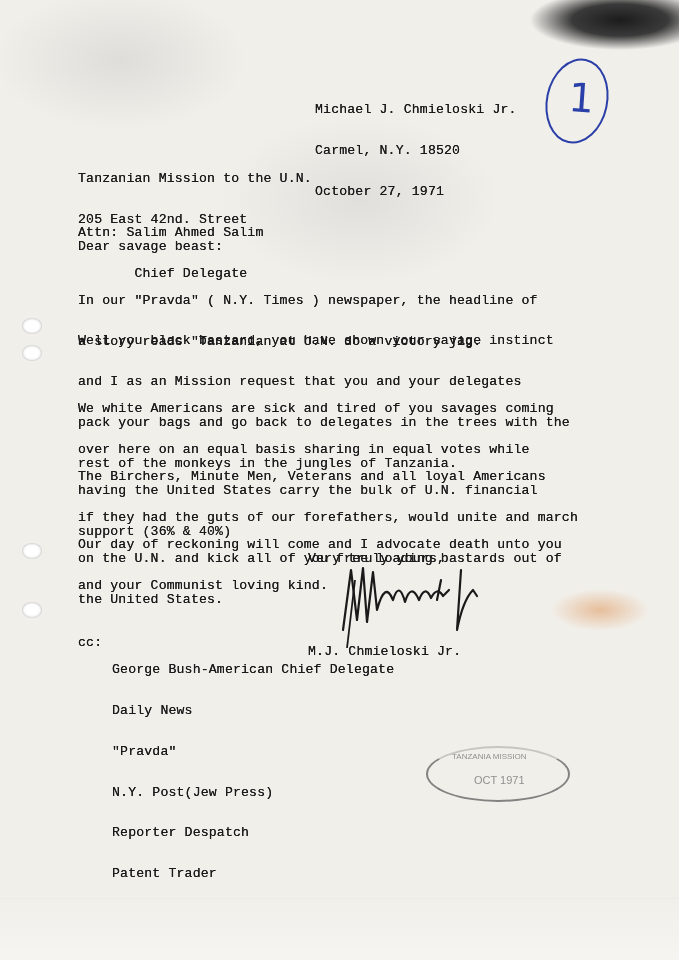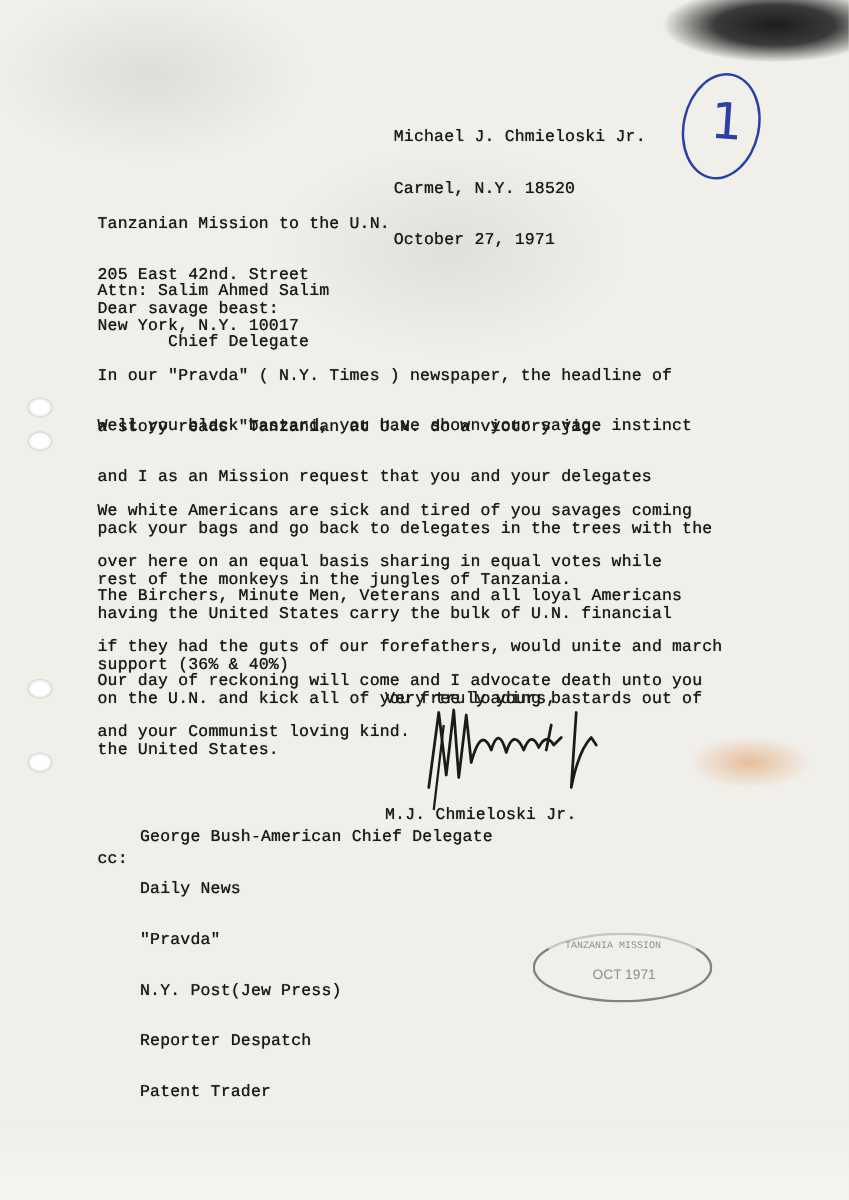--- a/index.html
+++ b/index.html
@@ -41,21 +41,21 @@
       color: #2b3fa8; transform: rotate(-8deg);
     }
     .signature {
       position: absolute; left: 333px; top: 560px; width: 160px; height: 90px;
     }
     .stamp {
       position: absolute; left: 426px; top: 746px; width: 140px; height: 52px;
       border: 2px solid #555; border-radius: 50%;
       border-top-color: rgba(90,90,90,0.4); opacity: 0.7;
     }
-    .stamp .s1 { position:absolute; left:24px; top:4px; font-size:8px; color:#666; font-family:Liberation Mono, monospace; }
+    .stamp .s1 { position:absolute; left:24px; top:4px; font-size:8px; color:#666; font-family:Liberation Sans, sans-serif; }
     .stamp .s2 { position:absolute; left:46px; top:26px; font-size:11px; color:#666; font-family:"Liberation Sans", sans-serif; }
     .bottom-band {
       position:absolute; left:0; top:898px; width:679px; height:62px;
       background: linear-gradient(#f1efea, #f6f5f1);
       border-top: 1px solid rgba(0,0,0,0.04);
     }
   </style>
 </head>
 <body>
 
@@ -72,21 +72,20 @@
 
   <div class="txt para" style="left:315px; top:76px;">
     <div>Michael J. Chmieloski Jr.</div>
     <div>Carmel, N.Y. 18520</div>
     <div>October 27, 1971</div>
   </div>
 
   <div class="txt para" style="left:78px; top:145px;">
     <div>Tanzanian Mission to the U.N.</div>
     <div>205 East 42nd. Street</div>
-    <div>New York, N.Y. 10017</div>
   </div>
 
   <div class="txt para" style="left:78px; top:199px;">
     <div>Attn: Salim Ahmed Salim</div>
     <div>       Chief Delegate</div>
   </div>
 
   <div class="txt" style="left:78px; top:240px;">Dear savage beast:</div>
 
   <div class="txt para" style="left:78px; top:267px;">
@@ -122,21 +121,21 @@
 
   <div class="txt" style="left:308px; top:552px;">Very truly yours,</div>
 
   <svg class="signature" viewBox="0 0 160 90">
     <path d="M10 70 L18 10 L24 60 L30 8 L34 62 L40 12 L44 50 Q52 20 60 40 Q66 20 72 42 Q78 22 86 40 Q92 24 98 38 Q104 26 110 36 L116 30 M108 20 L104 40 M128 10 L124 70 Q130 40 140 30 L144 36" fill="none" stroke="#1a1a1a" stroke-width="2.2" stroke-linecap="round" stroke-linejoin="round"></path>
     <path d="M22 20 L14 88" fill="none" stroke="#1a1a1a" stroke-width="1.8"></path>
   </svg>
 
   <div class="txt" style="left:308px; top:645px;">M.J. Chmieloski Jr.</div>
 
-  <div class="txt" style="left:78px; top:636px;margin-top:44px;">cc:</div>
+  <div class="txt" style="left:78px; top:636px;">cc:</div>
   <div class="txt para" style="left:112px; top:636px;">
     <div>George Bush-American Chief Delegate</div>
     <div>Daily News</div>
     <div>"Pravda"</div>
     <div>N.Y. Post(Jew Press)</div>
     <div>Reporter Despatch</div>
     <div>Patent Trader</div>
     <div>Files</div>
   </div>
 

